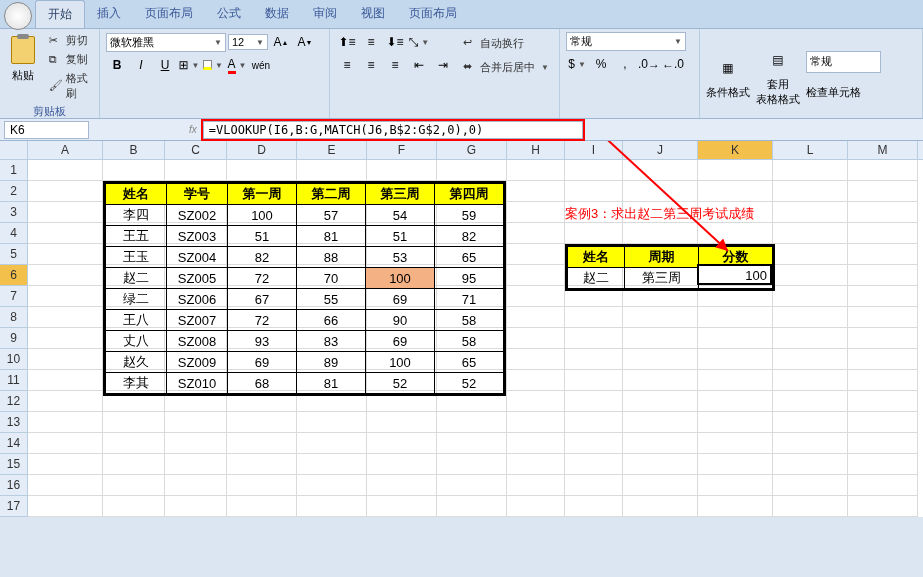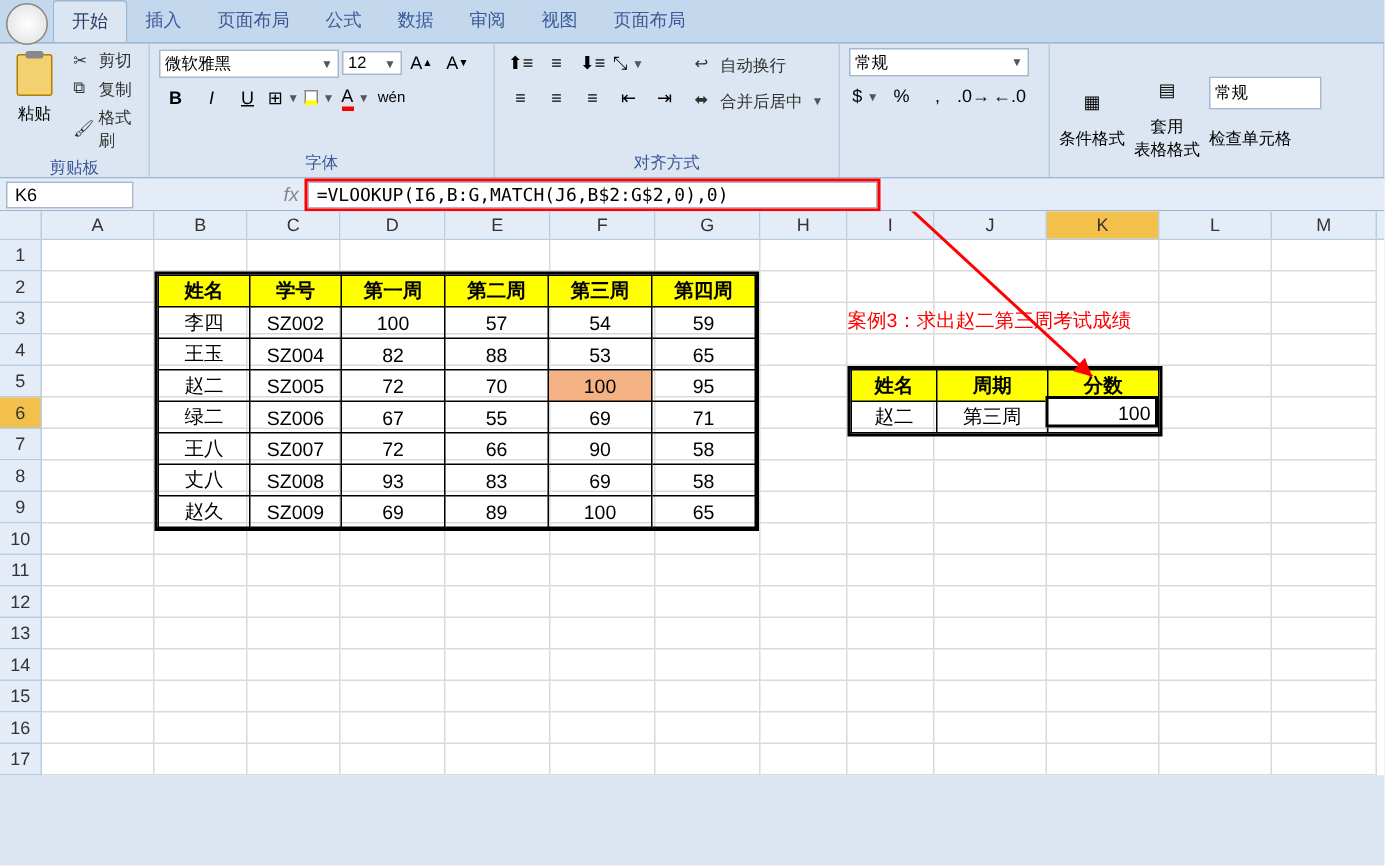--- a/index.html
+++ b/index.html
@@ -26,21 +26,21 @@
 
 .font-group .group-content { flex-direction: column; gap: 3px; }
 .font-row { display: flex; gap: 2px; align-items: center; }
 .combo { border: 1px solid #a5b8cf; background: #fff; padding: 1px 3px; font-size: 11px; display: flex; align-items: center; justify-content: space-between; }
 .chev { font-size: 8px; color: #555; margin-left: 3px; }
 .tbtn { width: 22px; height: 20px; display: flex; align-items: center; justify-content: center; font-size: 12px; cursor: pointer; border: 1px solid transparent; }
 .wide-ico { width: 34px; height: 34px; display:flex; align-items:center; justify-content:center; }
 
 .namebox-row { display: flex; background: #e4ecf7; border-bottom: 1px solid #9bb5d3; height: 22px; align-items: center; }
 .namebox { width: 85px; border: 1px solid #a5b8cf; background: #fff; padding: 1px 5px; margin: 0 4px; font-size: 12px; }
-.fx-label { padding: 0 6px; font-style: italic; color: #888; font-size: 13px; }
+.fx-label { padding: 0 6px; font-style: italic; color: #888; font-size: 10px; }
 .formula-bar { flex: 1; border: 1px solid #a5b8cf; background: #fff; padding: 1px 5px; font-size: 12px; color: #000; font-family: "SimSun", monospace; }
 .formula-outline { outline: 2px solid red; }
 
 .sheet { background: #fff; position: relative; }
 .col-headers { display: flex; background: #e4ecf7; border-bottom: 1px solid #b8cde0; }
 .rowh, .colh { border-right: 1px solid #b8cde0; text-align: center; font-size: 12px; color: #333; background: #e4ecf7; }
 .corner { width: 28px; height: 18px; border-right: 1px solid #b8cde0; background: #e4ecf7; }
 .colh { height: 18px; line-height: 18px; }
 .colh.active { background: #f3c04b; }
 .grid { display: flex; }
@@ -135,21 +135,20 @@
           </div>
         <div class="tbtn">
             <span style="border-bottom:3px solid red">A</span>
             <span class="chev">▼</span>
           </div>
         <div class="tbtn">
             <sup>wén</sup>
           </div>
       </div>
     </div>
-    <div class="group-label">字体</div>
   </div>
 
   <div class="group" style="width:230px">
     <div class="group-content">
       <div style="display:flex;flex-direction:column;gap:3px">
         <div class="font-row">
           <div class="tbtn">⬆≡</div>
           <div class="tbtn">≡</div>
           <div class="tbtn">⬇≡</div>
           <div class="tbtn">⤡<span class="chev">▼</span></div>
@@ -167,21 +166,20 @@
             <span class="ico">↩</span>
             <span>自动换行</span>
           </div>
         <div class="small-btn">
             <span class="ico">⬌</span>
             <span>合并后居中</span>
             <span class="chev">▼</span>
           </div>
       </div>
     </div>
-    <div class="group-label">对齐方式</div>
   </div>
 
   <div class="group" style="width:140px">
     <div class="group-content" style="flex-direction:column;gap:3px">
       <div class="combo" style="width:120px">
           <span>常规</span>
           <span class="chev">▼</span>
         </div>
       <div class="font-row">
         <div class="tbtn">$<span class="chev">▼</span></div>
@@ -527,20 +525,28 @@
               </tr>
               <tr>
                 <td style="width:61px">李四</td>
                 <td style="width:61px">SZ002</td>
                 <td style="width:69px">100</td>
                 <td style="width:69px">57</td>
                 <td style="width:69px">54</td>
                 <td style="width:69px">59</td>
               </tr>
               <tr>
+                <td style="width:61px">王五</td>
+                <td style="width:61px">SZ003</td>
+                <td style="width:69px">51</td>
+                <td style="width:69px">81</td>
+                <td style="width:69px">51</td>
+                <td style="width:69px">82</td>
+              </tr>
+              <tr>
                 <td style="width:61px">王玉</td>
                 <td style="width:61px">SZ004</td>
                 <td style="width:69px">82</td>
                 <td style="width:69px">88</td>
                 <td style="width:69px">53</td>
                 <td style="width:69px">65</td>
               </tr>
               <tr>
                 <td style="width:61px">赵二</td>
                 <td style="width:61px">SZ005</td>
@@ -573,20 +579,28 @@
                 <td style="width:69px">69</td>
                 <td style="width:69px">58</td>
               </tr>
               <tr>
                 <td style="width:61px">赵久</td>
                 <td style="width:61px">SZ009</td>
                 <td style="width:69px">69</td>
                 <td style="width:69px">89</td>
                 <td style="width:69px">100</td>
                 <td style="width:69px">65</td>
+              </tr>
+              <tr>
+                <td style="width:61px">李其</td>
+                <td style="width:61px">SZ010</td>
+                <td style="width:69px">68</td>
+                <td style="width:69px">81</td>
+                <td style="width:69px">52</td>
+                <td style="width:69px">52</td>
               </tr>
             </tbody>
           </table>
         </div>
         <div class="annotation" style="left: 537px; top: 45px;">案例3：求出赵二第三周考试成绩</div>
         <div class="data-table small-table" style="left: 537px; top: 84px;">
           <table>
             <tbody>
               <tr>
                 <th style="width:57px">姓名</th>

